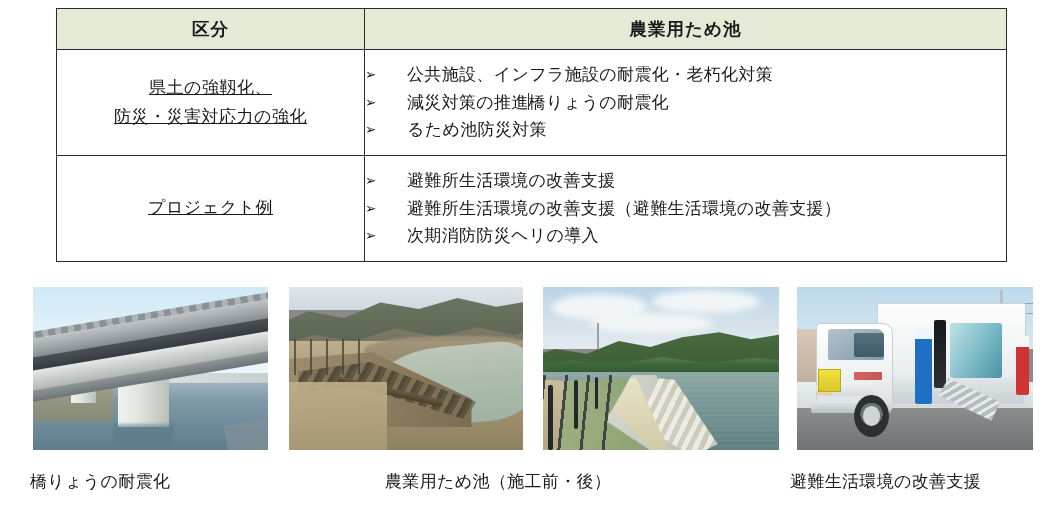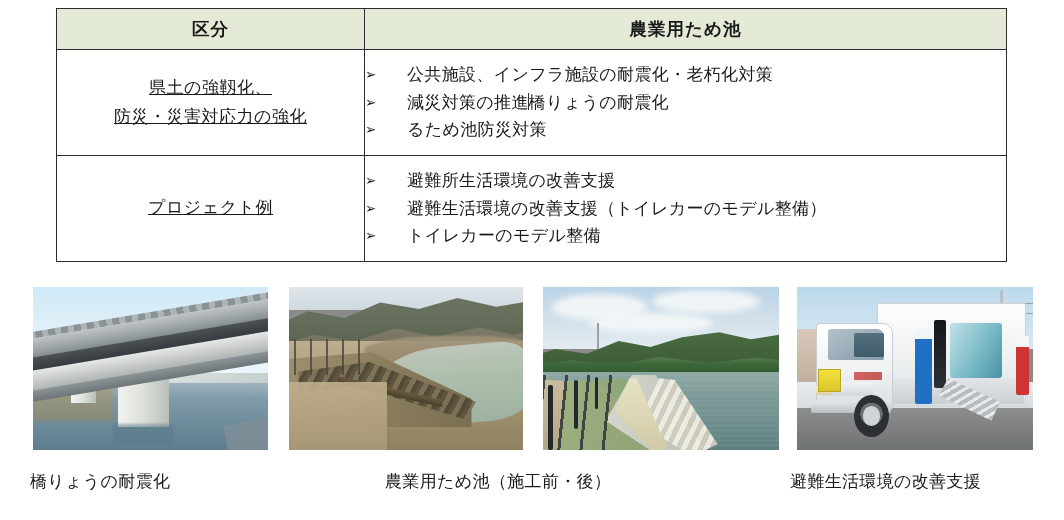--- a/index.html
+++ b/index.html
@@ -332,25 +332,25 @@
           <span class="line">プロジェクト例</span>
         </td>
         <td class="proj-cell">
           <ul class="bullets">
             <li>
               <span class="bullet-glyph">➢</span>
               <span class="bullet-text">避難所生活環境の改善支援</span>
             </li>
             <li>
               <span class="bullet-glyph">➢</span>
-              <span class="bullet-text">避難生活環境の改善支援（トイレカーのモデル整備）</span>
-            </li>
-            <li>
-              <span class="bullet-glyph">➢</span>
-              <span class="bullet-text">トイレカーのモデル整備</span>
+              <span class="bullet-text">避難所生活環境の改善支援（避難生活環境の改善支援）</span>
+            </li>
+            <li>
+              <span class="bullet-glyph">➢</span>
+              <span class="bullet-text">次期消防防災ヘリの導入</span>
             </li>
           </ul>
         </td>
       </tr>
     </tbody>
   </table>
 </div>
 
 <div class="photo-strip">
 

